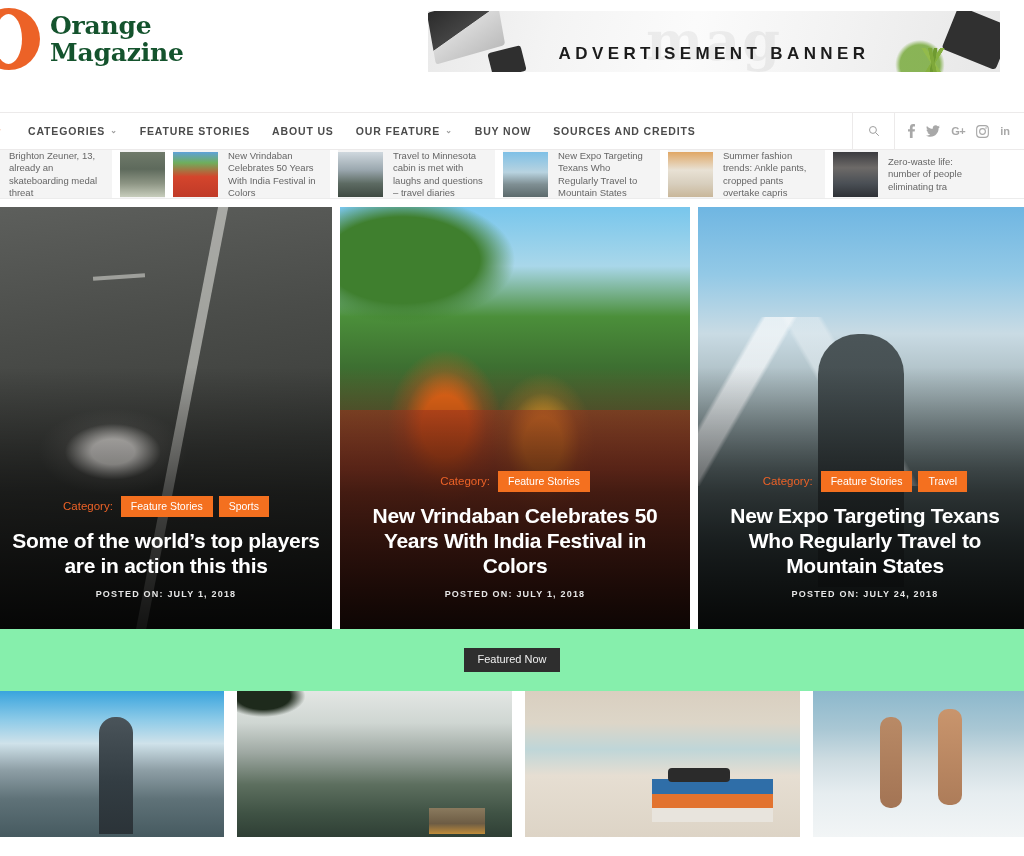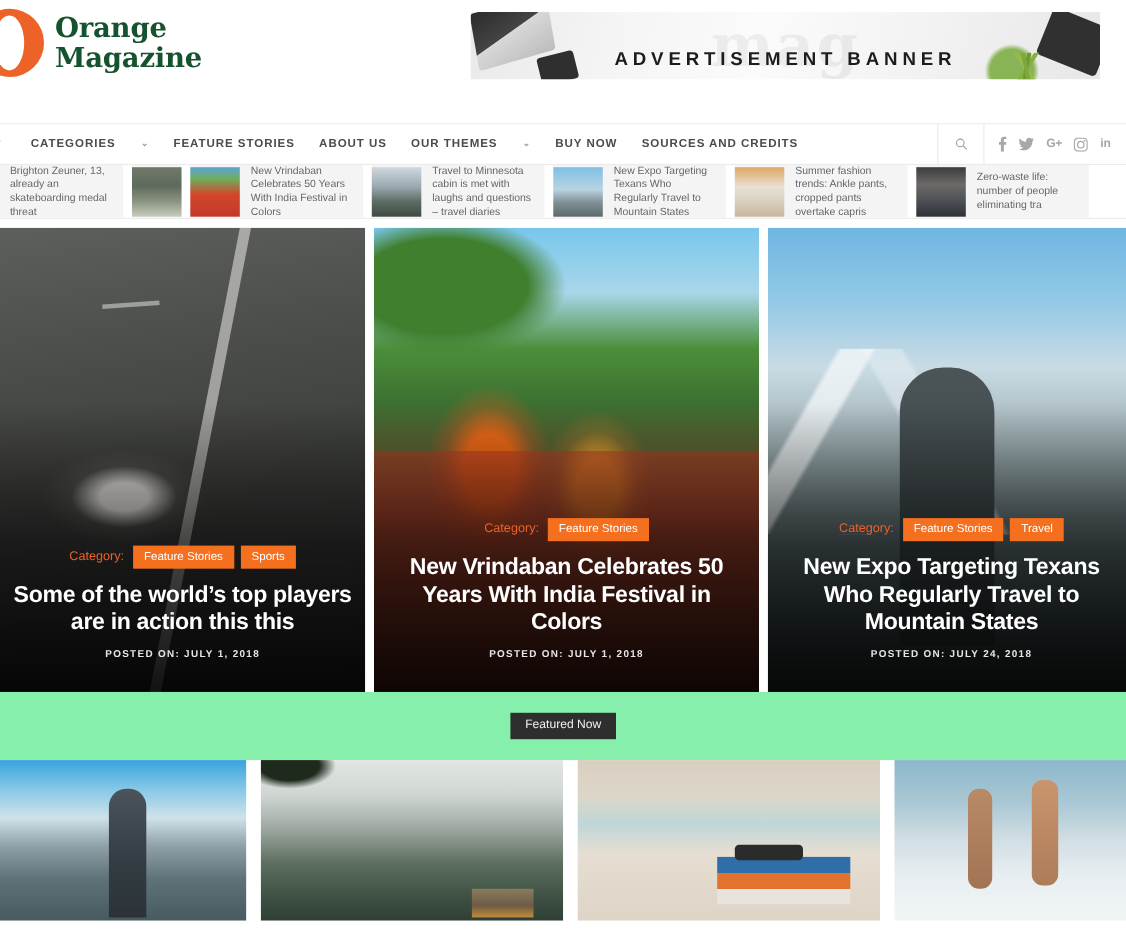--- a/index.html
+++ b/index.html
@@ -138,21 +138,21 @@
     margin-right: 12px;
     flex: 0 0 auto;
     color: #ec6227;
     font-size: 11px;
     line-height: 10px;
     overflow: hidden;
   }
   .nav-item {
     display: flex;
     align-items: center;
-    gap: 23px;
+    gap: 5px;
     padding: 0 11px;
     font-size: 10.5px;
     font-weight: 700;
     letter-spacing: 0.85px;
     color: #4b4b4b;
     white-space: nowrap;
     cursor: pointer;
   }
   .nav-caret { font-size: 8px; color: #9a9a9a; position: relative; top: -1px; }
   .nav-right {
@@ -465,21 +465,21 @@
       <span>CATEGORIES</span>
       <span class="nav-caret">⌄</span>
     </div>
     <div class="nav-item">
       <span>FEATURE STORIES</span>
     </div>
     <div class="nav-item">
       <span>ABOUT US</span>
     </div>
     <div class="nav-item">
-      <span>OUR THEMES</span>
+      <span>OUR FEATURE</span>
       <span class="nav-caret">⌄</span>
     </div>
     <div class="nav-item">
       <span>BUY NOW</span>
     </div>
     <div class="nav-item">
       <span>SOURCES AND CREDITS</span>
     </div>
   </div>
 

